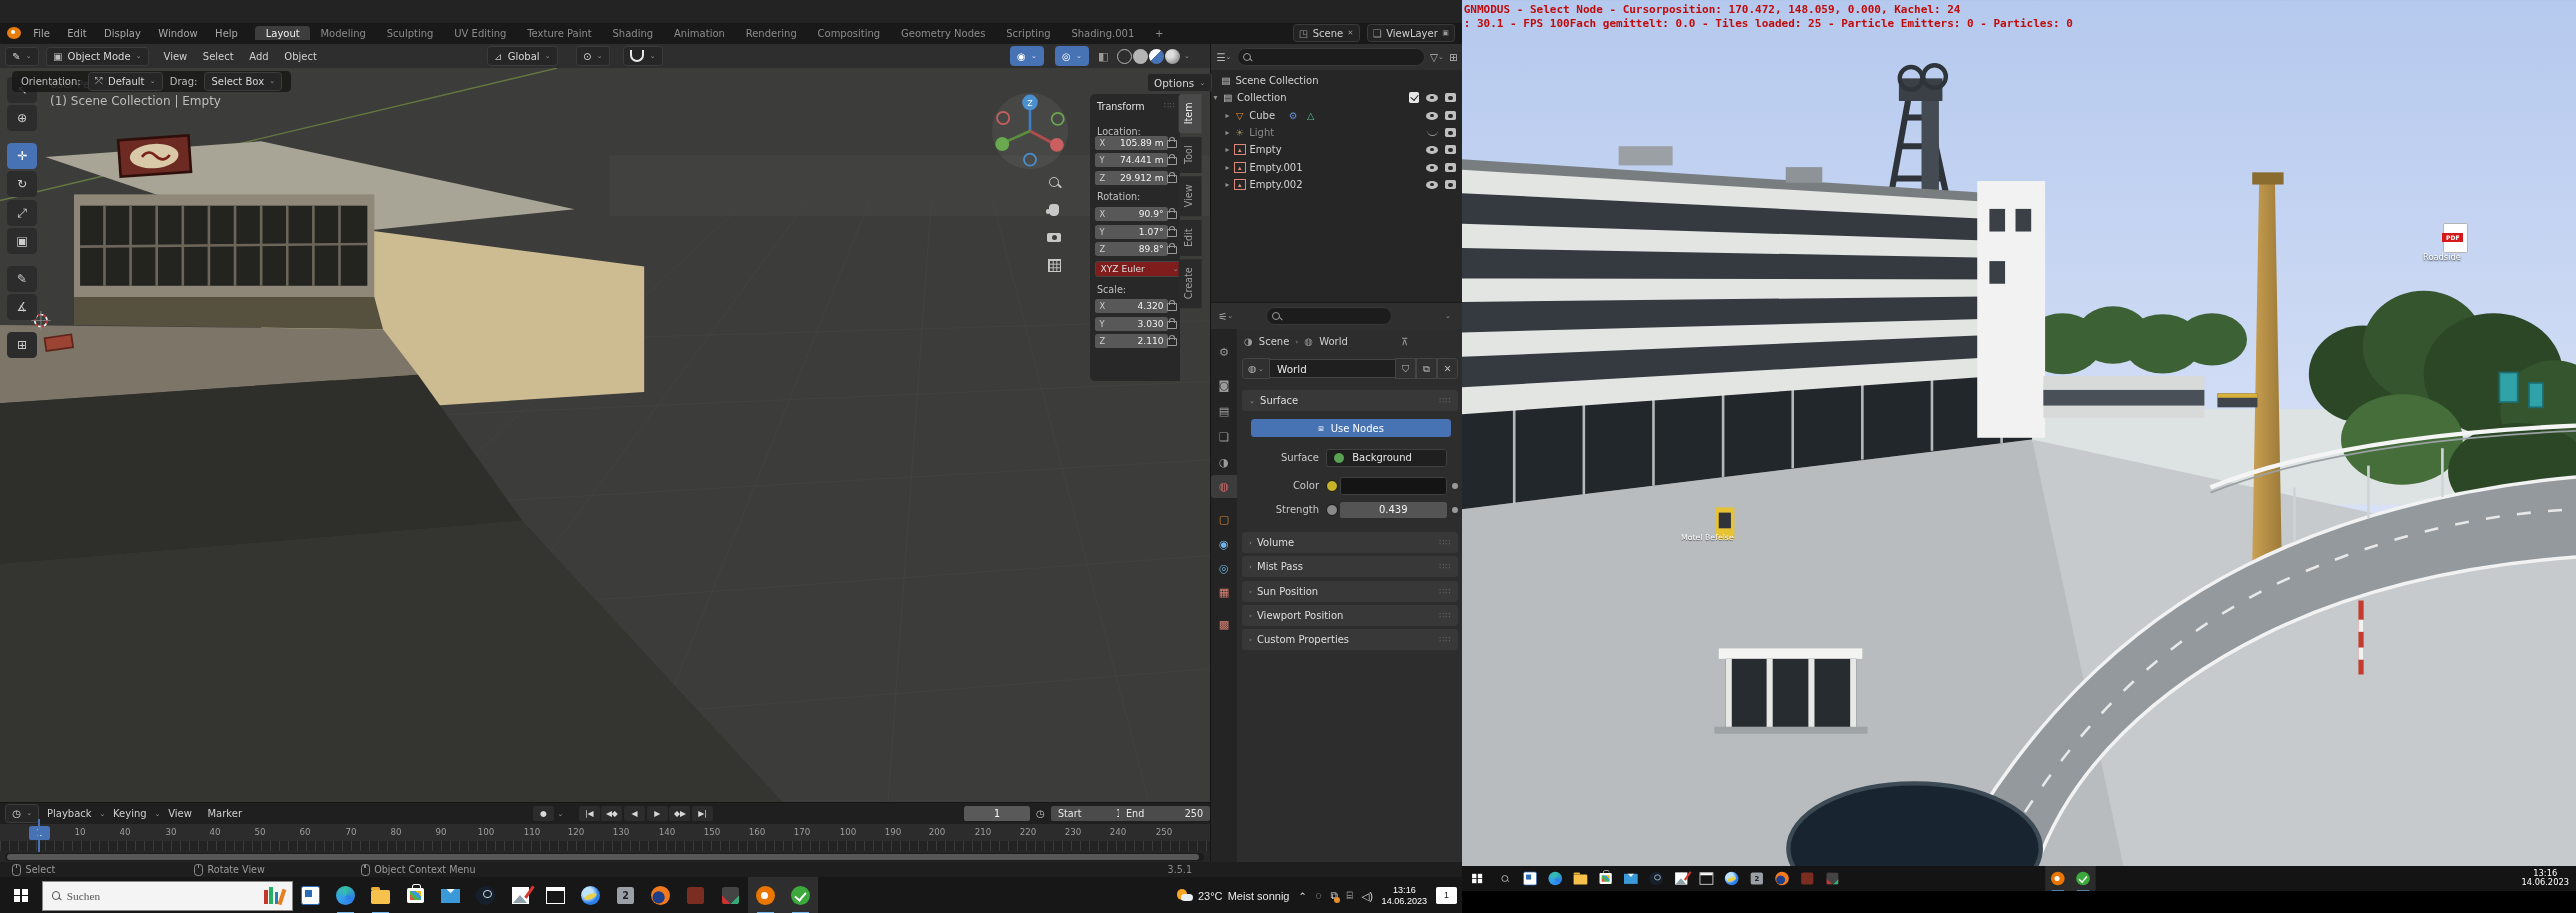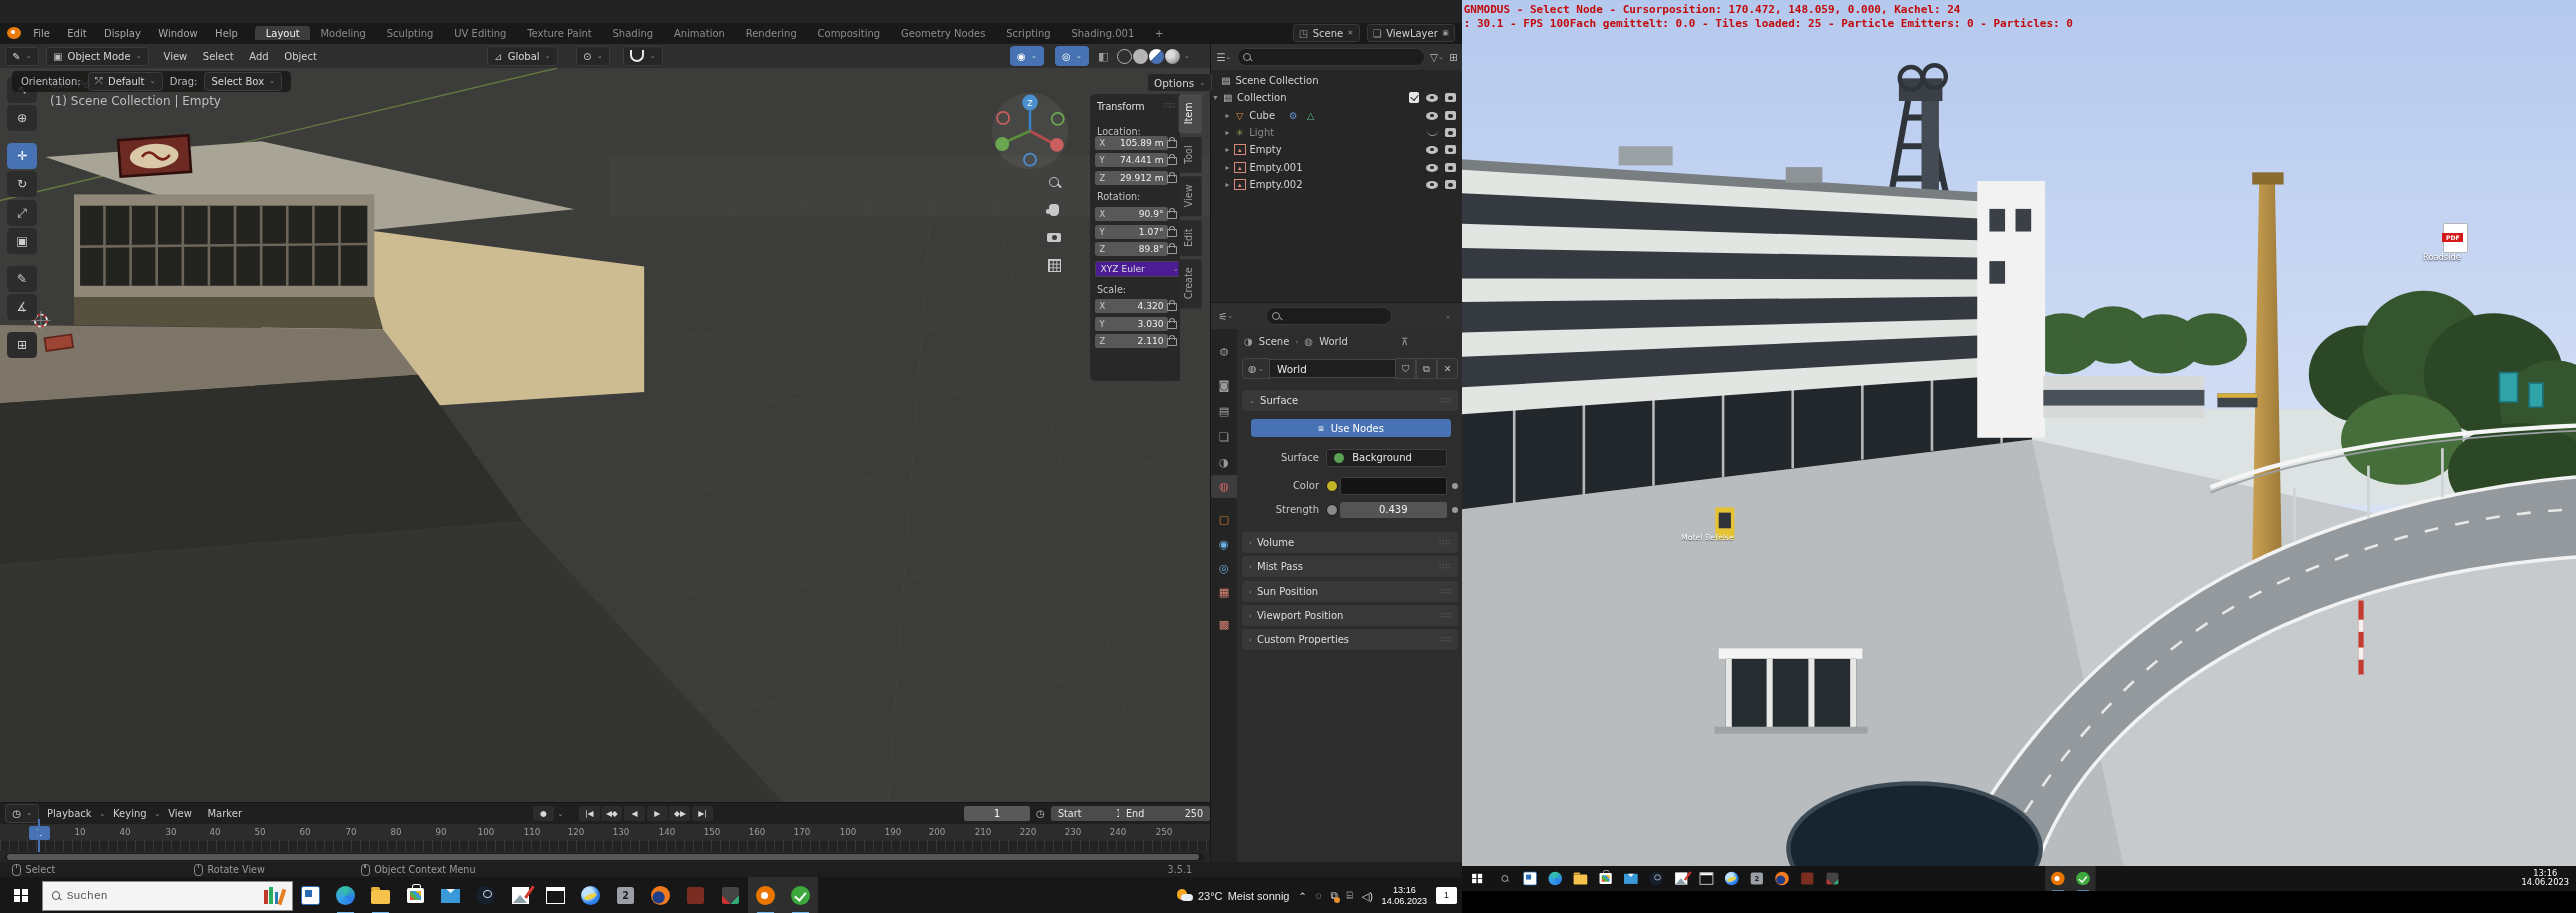--- a/index.html
+++ b/index.html
@@ -43,21 +43,21 @@
   .navic{position:absolute;left:1043px;z-index:4;width:22.6px;height:22.6px;display:flex;align-items:center;justify-content:center;color:#c3c3c3;font-size:11.3px;}
   
   .npanel{position:absolute;left:1090px;top:26px;width:90px;height:287px;background:rgba(40,40,40,.96);border-radius:5.2px 0 0 5.2px;z-index:6;padding:0;}
   .np-inner{position:relative;width:100%;height:100%;font-size:9.6px;}
   .np-title{position:absolute;left:7px;top:7px;color:#e0e0e0;}
   .np-dots{position:absolute;right:4.4px;top:7px;color:#777;font-size:7.8px;letter-spacing:0.9px;}
   .np-label{position:absolute;left:7px;color:#c2c2c2;}
   .np-field{position:absolute;left:5.2px;width:64px;height:14px;background:#585858;border-radius:2.6px;display:flex;align-items:center;padding:0 4.4px;color:#f0f0f0;}
   .np-field .ax{font-size:8.3px;color:#cfcfcf;margin-right:2.6px;}
   .np-field .val{margin-left:auto;font-size:9.1px;}
-  .np-drop{position:absolute;left:5.2px;width:78px;height:14px;background:#4c1d95;border:0.9px solid #444;border-radius:2.6px;display:flex;align-items:center;padding:0 4.4px;color:#ddd;font-size:9.1px;}
+  .np-drop{position:absolute;left:5.2px;width:78px;height:14px;background:#7f1d1d;border:0.9px solid #444;border-radius:2.6px;display:flex;align-items:center;padding:0 4.4px;color:#ddd;font-size:9.1px;}
   .lockic{position:absolute;left:77px;width:7.8px;height:6.1px;border:1px solid #9a9a9a;border-radius:0.9px;margin-top:4.4px;}
   .lockic::before{content:"";position:absolute;left:0.9px;top:-4.4px;width:4.4px;height:4.4px;border:1px solid #9a9a9a;border-bottom:none;border-radius:3.5px 3.5px 0 0;}
   .nptabs{position:absolute;left:1179px;top:26px;width:22.6px;z-index:6;display:flex;flex-direction:column;gap:3.5px;}
   .nptab{writing-mode:vertical-rl;transform:rotate(180deg);background:#2a2a2a;color:#9f9f9f;border-radius:0 3.5px 3.5px 0;padding:8.7px 3.5px;font-size:9.6px;text-align:center;}
   .nptab.active{background:#4a4a4a;color:#eee;}
   
   #outliner{position:absolute;left:1210px;top:44px;width:252px;height:258px;background:#262626;border-left:0.9px solid #151515;}
   .olhead{position:absolute;left:0;top:0;width:252px;height:26px;background:#2f2f2f;display:flex;align-items:center;gap:5.2px;padding:0 5.2px;box-sizing:border-box;}
   .search{background:#1c1c1c;border:0.9px solid #383838;border-radius:8.7px;height:15.7px;flex:1;display:flex;align-items:center;padding:0 5.2px;gap:3.5px;color:#888;}
   .mag{width:6.1px;height:6.1px;border:1.2px solid #9a9a9a;border-radius:50%;position:relative;}
@@ -118,21 +118,21 @@
   .pdfband{position:absolute;left:-1.7px;top:8.7px;width:21px;height:9.6px;background:#d41a1a;color:#fff;font-size:6.1px;font-weight:bold;display:flex;align-items:center;justify-content:center;}
   .pdflabel{position:absolute;left:961px;top:252px;width:64px;color:#fff;font-size:8.3px;text-shadow:0 0.9px 1.7px rgba(0,0,0,.8);z-index:5;}
   .scenelabel{position:absolute;left:219px;top:533px;color:#fff;font-size:7.8px;text-shadow:0 0.9px 0.9px rgba(0,0,0,.6);z-index:5;}
   
   #taskbarL{position:absolute;left:0;top:877px;width:1462px;height:37px;background:#171717;display:flex;align-items:center;}
   #taskbarR{position:absolute;left:1462px;top:866px;width:1114px;height:25px;background:#141414;}
   #blackstrip{position:absolute;left:1462px;top:891px;width:1114px;height:22.6px;background:#000;}
   .startbtn{width:42px;height:37px;display:flex;align-items:center;justify-content:center;}
   .winlogo{width:14px;height:14px;display:grid;grid-template-columns:6.1px 6.1px;grid-template-rows:6.1px 6.1px;gap:1.7px;}
   .winlogo i{background:#fff;display:block;}
-  .searchbox{width:251px;height:30px;background:#f4f4f4;border:0.9px solid #888;display:flex;align-items:center;gap:7px;padding:0 8.7px;box-sizing:border-box;color:#555;font-size:11.3px;font-family:Liberation Mono, monospace;}
+  .searchbox{width:251px;height:30px;background:#f4f4f4;border:0.9px solid #888;display:flex;align-items:center;gap:7px;padding:0 8.7px;box-sizing:border-box;color:#555;font-size:11.3px;font-family:Liberation Serif, serif;}
   .searchbox .mag{border-color:#555;}
   .searchbox .mag::after{background:#555;}
   .sdecor{margin-left:auto;display:flex;gap:1.7px;align-items:flex-end;}
   .sdecor i{display:block;width:3.5px;background:#c33;}
   .tbicon{width:35px;height:37px;display:flex;align-items:center;justify-content:center;position:relative;}
   .tbicon.running::after{content:"";position:absolute;left:8.7px;bottom:0;width:17.4px;height:2.2px;background:#76b9ed;}
   .tbicon.activeapp{background:rgba(255,255,255,.10);}
   .ic{width:21px;height:21px;position:relative;display:flex;align-items:center;justify-content:center;}
   .tray{margin-left:auto;display:flex;align-items:center;gap:8.7px;color:#e8e8e8;font-family:"Liberation Sans",sans-serif;padding-right:5.2px;}
   .clock2{text-align:center;font-size:9.1px;line-height:10.4px;color:#fff;}

